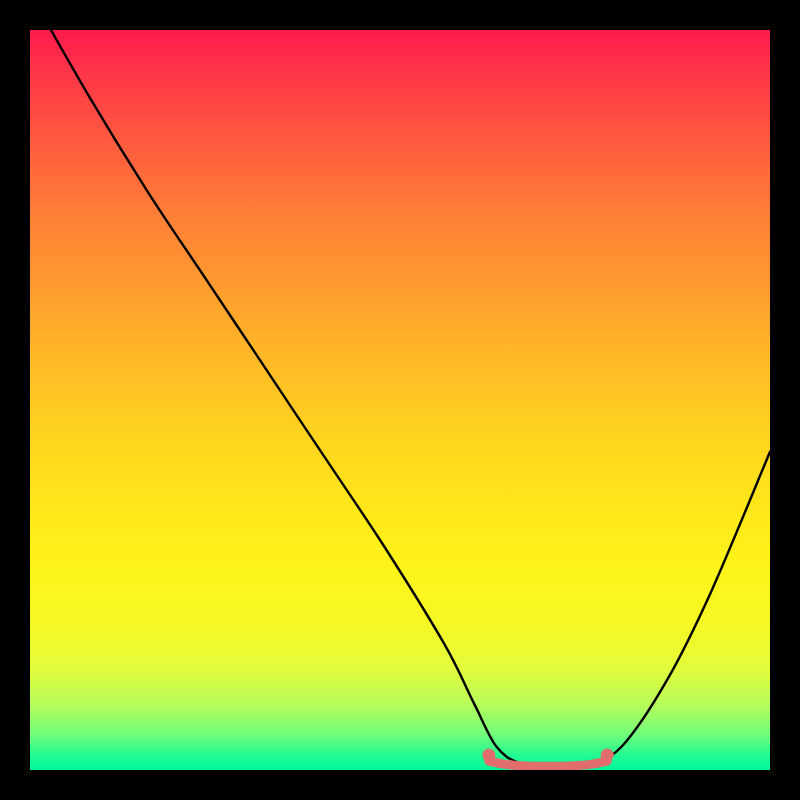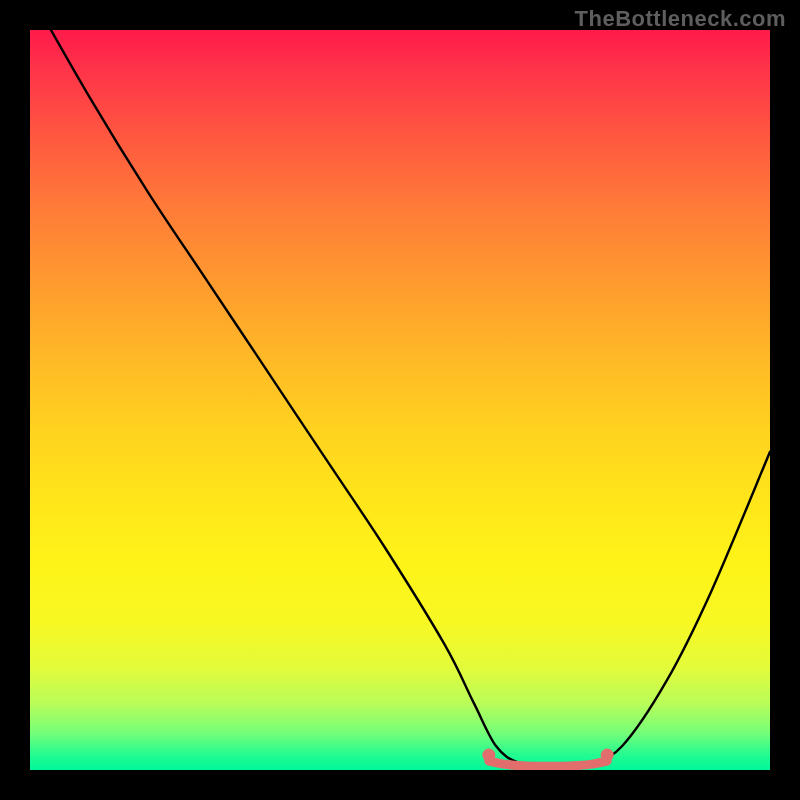--- a/index.html
+++ b/index.html
@@ -58,21 +58,20 @@
   .svg-layer {
     position: absolute;
     inset: 0;
   }
 </style>
 </head>
 <body>
 
 <div class="stage">
 
-  <div class="watermark">TheBottleneck.com</div>
 
   <div class="plot">
     <div class="gradient"></div>
 
     <svg class="svg-layer" viewBox="0 0 740 740" preserveAspectRatio="none">
       <path d="M 0.0 -37.0 C 9.9 -19.7,39.5 33.3,59.2 66.6 C 78.9 99.9,98.7 132.0,118.4 162.8 C 138.1 193.6,157.9 222.0,177.6 251.6 C 197.3 281.2,217.1 310.8,236.8 340.4 C 256.5 370.0,276.3 399.6,296.0 429.2 C 315.7 458.8,335.5 487.2,355.2 518.0 C 374.9 548.8,399.6 588.3,414.4 614.2 C 429.2 640.1,435.4 656.4,444.0 673.4 C 452.6 690.4,458.8 706.5,466.2 716.3 C 473.6 726.2,479.8 729.3,488.4 732.6 C 497.0 735.9,509.4 735.7,518.0 736.3 C 526.6 736.9,532.8 736.9,540.2 736.3 C 547.6 735.7,553.8 735.9,562.4 732.6 C 571.0 729.3,579.7 729.9,592.0 716.3 C 604.3 702.8,621.6 676.9,636.4 651.2 C 651.2 625.5,663.5 600.6,680.8 562.4 C 698.1 524.2,730.1 445.2,740.0 421.8" fill="none" stroke="#000000" stroke-width="2.4" stroke-linejoin="round" stroke-linecap="round" id="curve-path"></path>
       <g id="marker-group">
           <path d="M 458.8 731.1 C 461.3 731.6,468.7 733.3,473.6 734.1 C 478.5 734.8,483.5 735.2,488.4 735.6 C 493.3 735.9,498.3 736.2,503.2 736.3 C 508.1 736.4,513.1 736.3,518.0 736.3 C 522.9 736.3,527.9 736.4,532.8 736.3 C 537.7 736.2,542.7 735.9,547.6 735.6 C 552.5 735.2,557.5 734.8,562.4 734.1 C 567.3 733.3,574.7 731.6,577.2 731.1" fill="none" stroke="#e26d6d" stroke-width="9" stroke-linecap="round"></path>
           <circle cx="458.8" cy="725.1" r="6.5" fill="#e26d6d"></circle>
           <circle cx="577.2" cy="725.1" r="6.5" fill="#e26d6d"></circle>

